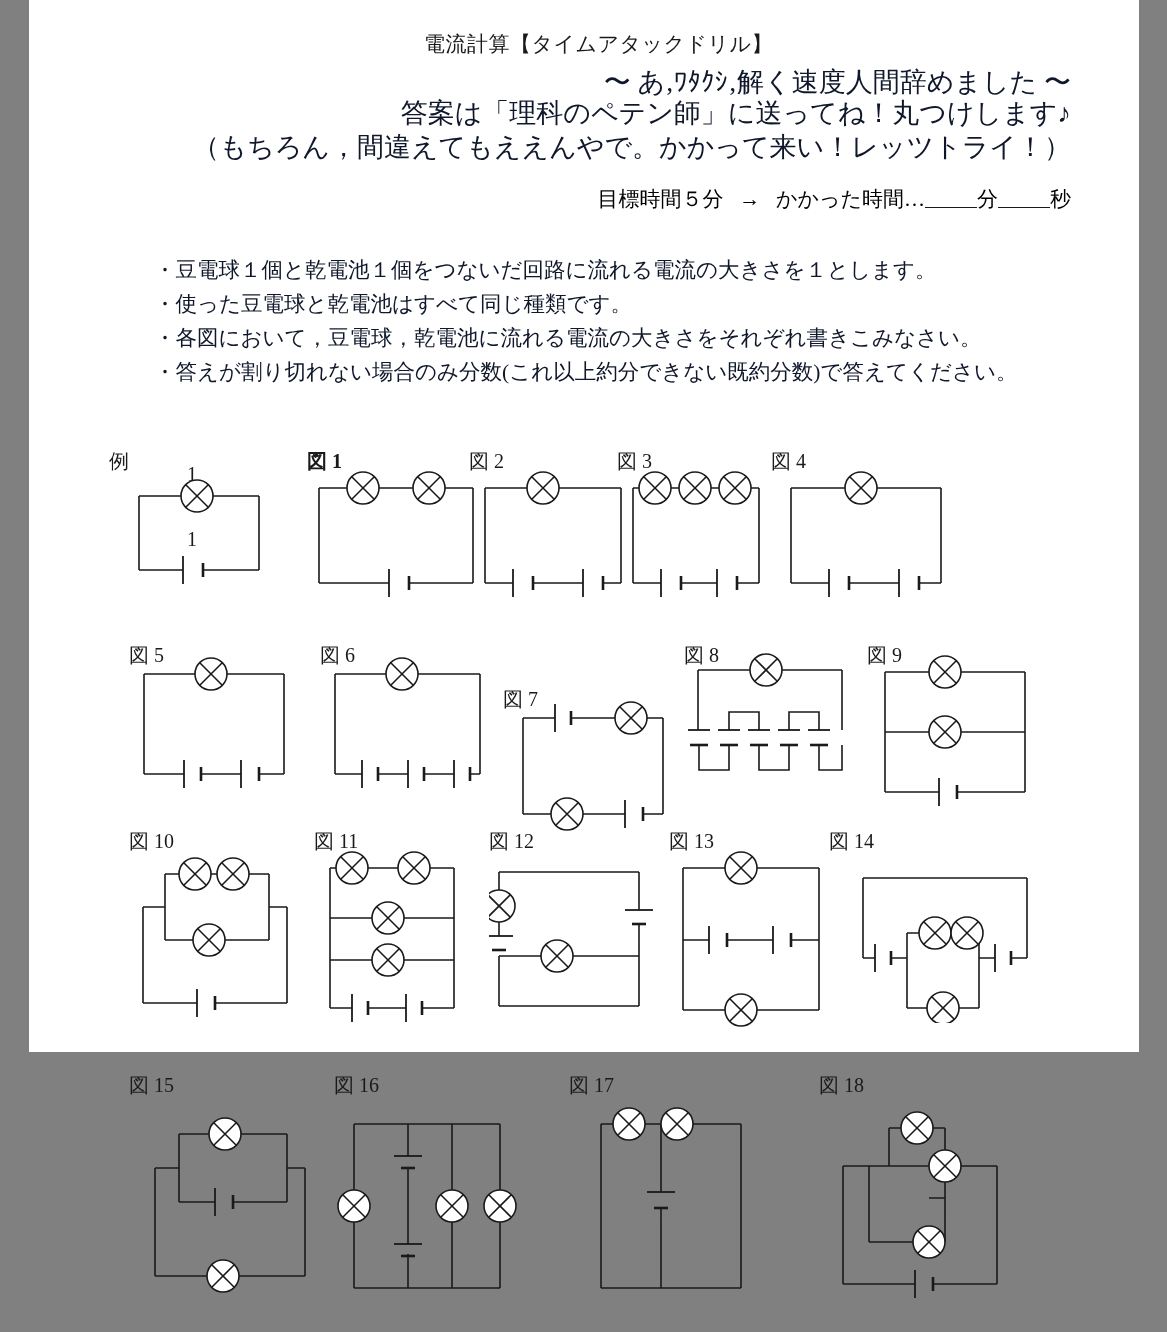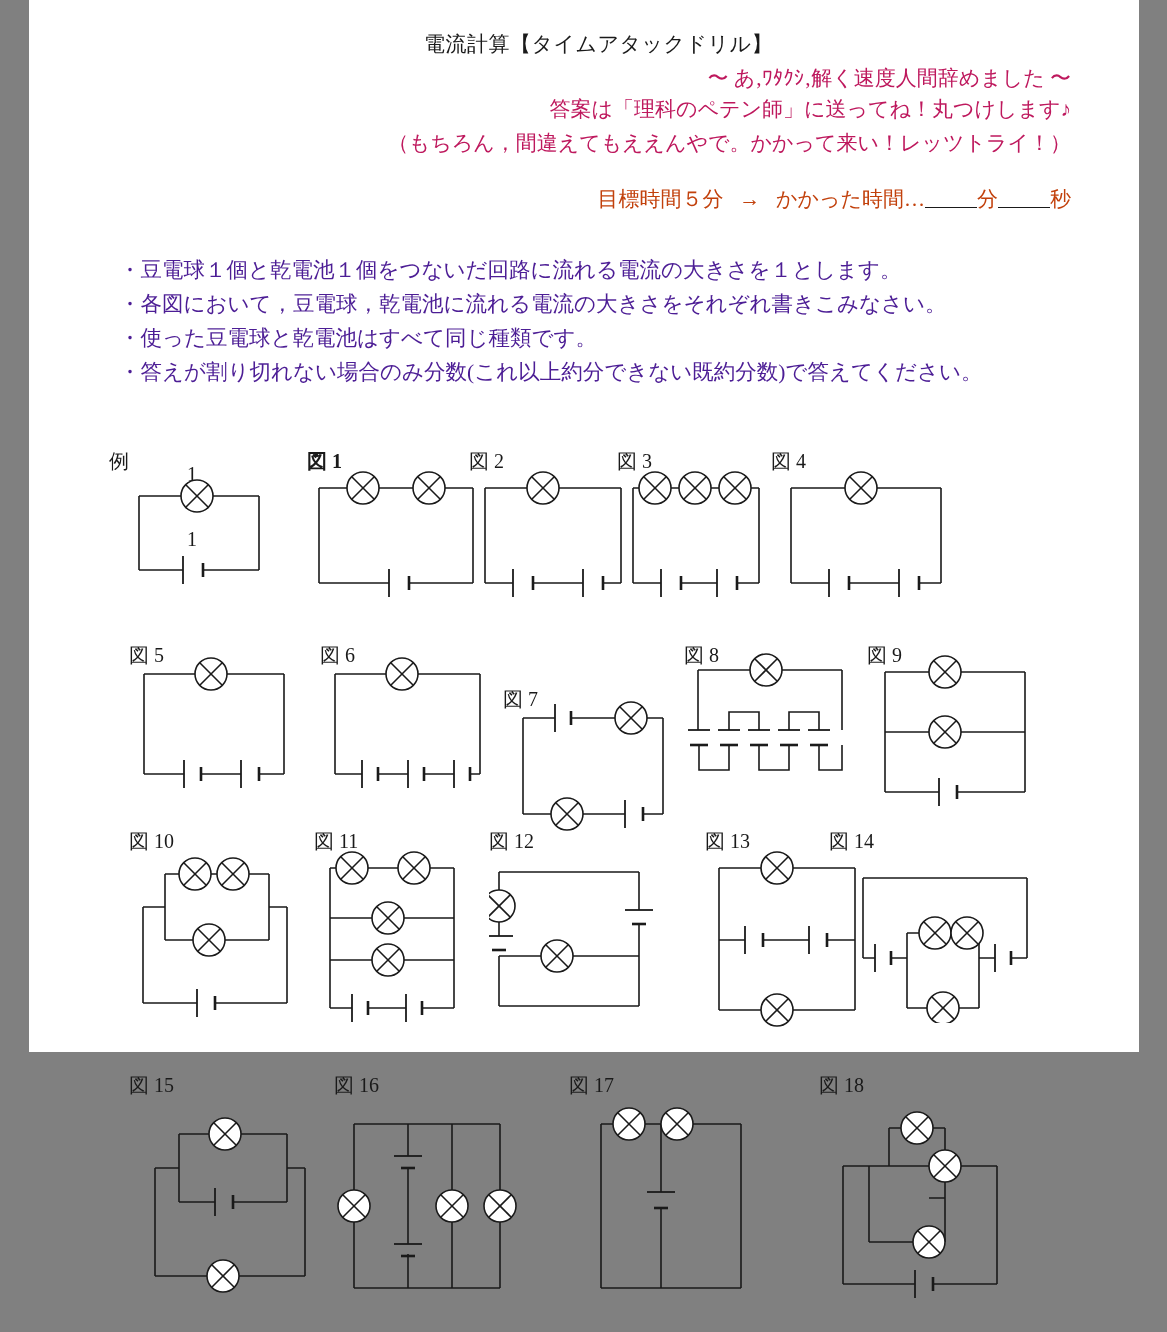--- a/index.html
+++ b/index.html
@@ -26,55 +26,56 @@
     left: 395px;
     top: 30px;
     font-size: 21px;
     color: #1a1a1a;
     letter-spacing: 0.5px;
     white-space: nowrap;
   }
   .hdr-line {
     position: absolute;
     right: 68px;
-    font-size: 21px;
-    color: #be185d;
+    font-size: 27px;
+    color: #0f172a;
     white-space: nowrap;
     text-align: left;
   }
   .hdr1 { top: 64px; }
   .hdr2 { top: 95px; }
   .hdr3 { top: 129px; }
   .timeline {
     position: absolute;
     right: 68px;
     top: 185px;
     font-size: 21px;
-    color: #c2410c;
+    color: #000000;
     white-space: nowrap;
   }
   .blank-line {
     display: inline-block;
     border-bottom: 1.5px solid #1a1a1a;
     width: 52px;
     height: 17px;
     vertical-align: -2px;
   }
   .bullets {
     position: absolute;
     left: 90px;
     top: 255px;
     width: 1000px;
   }
   .bullet {
     font-size: 21.5px;
-    color: #4c1d95;
+    color: #0f172a;
     line-height: 30px;
     margin-bottom: 4px;
     white-space: nowrap;
+    margin-left: 35px;
   }
 
   
   .fig {
     position: absolute;
   }
   .fig-label {
     position: absolute;
     font-size: 20px;
     color: #1a1a1a;
@@ -126,22 +127,22 @@
   <div class="hdr-line hdr3">（もちろん，間違えてもええんやで。かかって来い！レッツトライ！）</div>
 
   <div class="timeline">
     <span>目標時間５分</span>
     &nbsp;&nbsp;<span>→</span>&nbsp;&nbsp;
     <span>かかった時間…</span><span class="blank-line"></span><span>分</span><span class="blank-line"></span><span>秒</span>
   </div>
 
   <div class="bullets">
     <div class="bullet">・豆電球１個と乾電池１個をつないだ回路に流れる電流の大きさを１とします。</div>
+    <div class="bullet">・使った豆電球と乾電池はすべて同じ種類です。</div>
     <div class="bullet">・各図において，豆電球，乾電池に流れる電流の大きさをそれぞれ書きこみなさい。</div>
-    <div class="bullet">・使った豆電球と乾電池はすべて同じ種類です。</div>
     <div class="bullet">・答えが割り切れない場合のみ分数(これ以上約分できない既約分数)で答えてください。</div>
   </div>
 
   <div class="fig" style="left:80px; top:448px; width:220px; height:160px;">
     <div class="fig-label">例</div>
     <div class="val-label" style="left:78px; top:15px;">1</div>
     <div class="val-label" style="left:78px; top:80px;">1</div>
     <svg width="220" height="160" style="left:0; top:0;">
       <path class="wire" d="M30,48 L72,48 M104,48 L150,48 M30,48 L30,122 M150,48 L150,122 M30,122 L74,122 M94,122 L150,122"></path>
       <circle class="lamp-c" cx="88" cy="48" r="16"></circle>
@@ -368,21 +369,21 @@
       <line class="bat-short" x1="3" y1="122" x2="17" y2="122"></line>
       <line class="bat-long" x1="136" y1="82" x2="164" y2="82"></line>
       <line class="bat-short" x1="143" y1="96" x2="157" y2="96"></line>
       <path class="wire" d="M150,96 L150,112"></path>
       <circle class="lamp-c" cx="68" cy="128" r="16"></circle>
       <line class="lamp-x" x1="57" y1="117" x2="79" y2="139"></line>
       <line class="lamp-x" x1="79" y1="117" x2="57" y2="139"></line>
     </svg>
   </div>
 
-  <div class="fig" style="left:676px; top:828px; width:175px; height:200px;">
+  <div class="fig" style="left:640px; top:828px; width:175px; height:200px;">
     <div class="fig-label">図 13</div>
     <svg width="175" height="200">
       <path class="wire" d="M14,40 L56,40 M88,40 L150,40
                              M14,40 L14,182 M150,40 L150,182
                              M14,112 L40,112 M58,112 L104,112 M122,112 L150,112
                              M14,182 L56,182 M88,182 L150,182"></path>
       <circle class="lamp-c" cx="72" cy="40" r="16"></circle>
       <line class="lamp-x" x1="61" y1="29" x2="83" y2="51"></line>
       <line class="lamp-x" x1="83" y1="29" x2="61" y2="51"></line>
       <line class="bat-long" x1="40" y1="98" x2="40" y2="126"></line>

